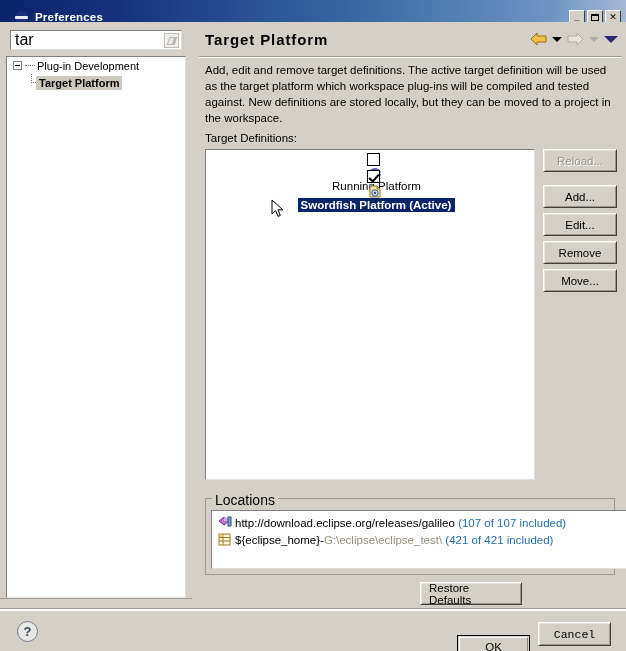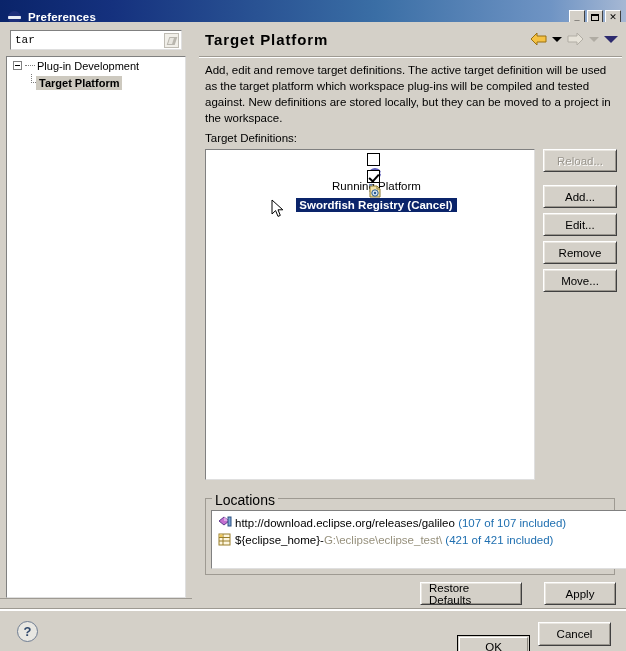--- a/index.html
+++ b/index.html
@@ -25,21 +25,21 @@
   
   .titlebar {
     position: absolute;
     left: 0; top: 0;
     width: 626px;
     height: 34px;
     background: linear-gradient(to right, #0a246a 0%, #15317e 18%, #3a6ea5 60%, #6f94c4 88%, #a6b8d4 100%);
     display: flex;
     align-items: center;
     box-sizing: border-box;
-    padding: 0 2px 0 7px;
+    padding: 0 2px 0 14px;
   }
   .title-icon {
     width: 16px; height: 16px;
     position: relative;
     margin-right: 5px;
     flex: 0 0 auto;
   }
   .title-icon .globe {
     position: absolute;
     left: 1px; top: 2px;
@@ -116,24 +116,23 @@
     background: #ffffff;
     border: 1px solid;
     border-color: #808080 #dfdfdf #dfdfdf #808080;
     box-sizing: border-box;
     display: flex;
     align-items: center;
     padding: 0 2px 0 4px;
   }
   .filter-box .fval {
     flex: 1 1 auto;
-    font-size: 11px;
+    font-size: 16px;
     color: #000;
     line-height: 1;
-    font-family: Liberation Mono, monospace;
   }
   .clear-icon {
     width: 15px; height: 15px;
     position: relative;
     flex: 0 0 auto;
     border: 1px solid #bfbcb4;
     background: #f1efe9;
     box-sizing: border-box;
   }
   .clear-icon:before {
@@ -544,21 +543,21 @@
     border-color: #ffffff #8a867e #8a867e #ffffff;
     display: flex;
     align-items: center;
     justify-content: center;
     font-size: 11.5px;
     box-sizing: border-box;
   }
   .btn-cancel {
     position: absolute;
     left: 538px; top: 11px;
-    width: 73px; height: 24px;
+    width: 73px; height: 24px; font-family: Liberation Mono, monospace;
   }
 
   
   .cursor {
     position: absolute;
     left: 271px; top: 199px;
     width: 14px; height: 20px;
     pointer-events: none;
     z-index: 50;
   }
@@ -653,21 +652,21 @@
           <div class="cb checked"></div>
           <div class="ico-target">
             <svg width="15" height="15" viewBox="0 0 15 15">
               <path d="M2 3 L9 3 L12 6 L12 14 L2 14 Z" fill="#f3e3a6" stroke="#8d7b30" stroke-width="1"></path>
               <path d="M9 3 L9 6 L12 6 Z" fill="#fbf4d6" stroke="#8d7b30" stroke-width="1"></path>
               <circle cx="7" cy="10" r="3.2" fill="#d6e4f2" stroke="#2a5c91" stroke-width="1"></circle>
               <circle cx="7" cy="10" r="1.2" fill="#2a5c91"></circle>
               <path d="M1 1 L4 3 M4 1 L1 3" stroke="#6d86b5" stroke-width="1"></path>
             </svg>
           </div>
-          <span class="tl-label selected">Swordfish Registry (Cancel)</span>
+          <span class="tl-label selected">Swordfish Platform (Active)</span>
         </div>
       </div>
 
       <div class="btn-col">
         <div class="btn disabled reload-gap">Reload...</div>
         <div class="btn">Add...</div>
         <div class="btn">Edit...</div>
         <div class="btn">Remove</div>
         <div class="btn">Move...</div>
       </div>
@@ -702,21 +701,20 @@
             <span>&nbsp;</span>
             <span class="loc-count">(421 of 421 included)</span>
           </div>
         </div>
       </div>
 
     </div>
 
     <div class="apply-row">
       <div class="btn btn-restore">Restore Defaults</div>
-      <div class="btn btn-apply">Apply</div>
     </div>
 
     <div class="bottom-rule"></div>
 
     <div class="bottom-bar">
       <div class="help-btn">?</div>
       <div class="btn btn-ok">
         <div class="okinner">OK</div>
       </div>
       <div class="btn btn-cancel">Cancel</div>

